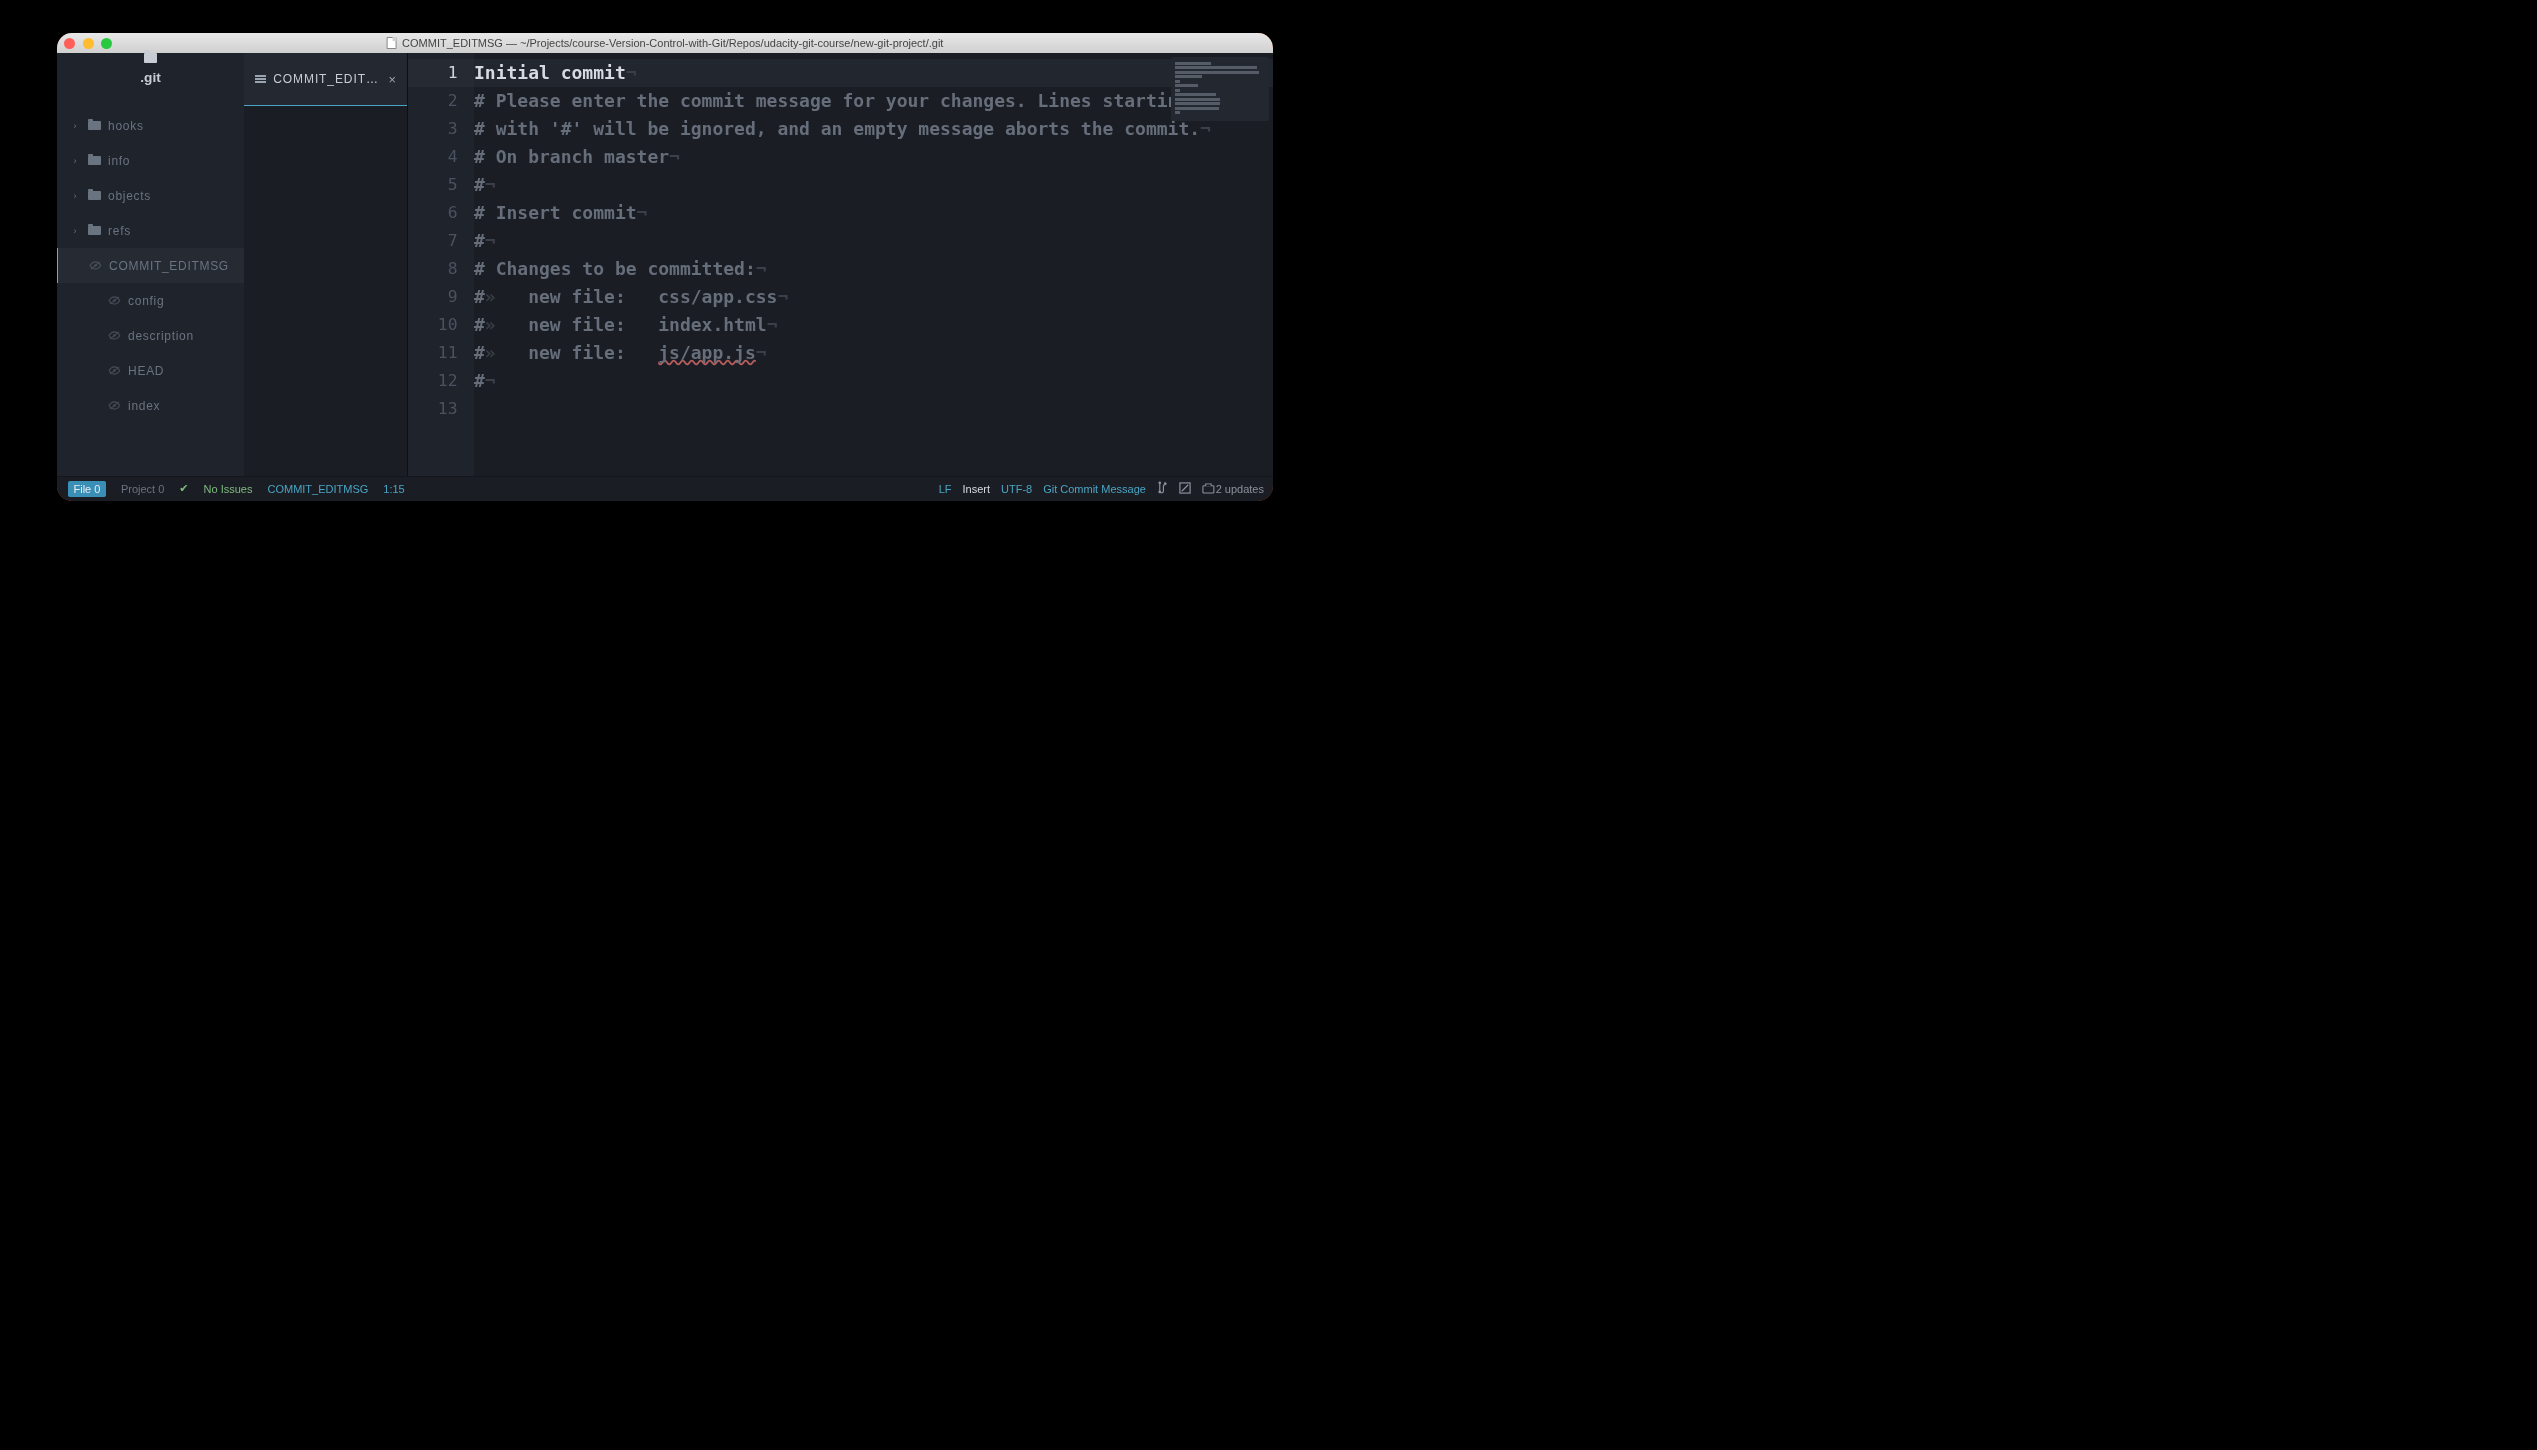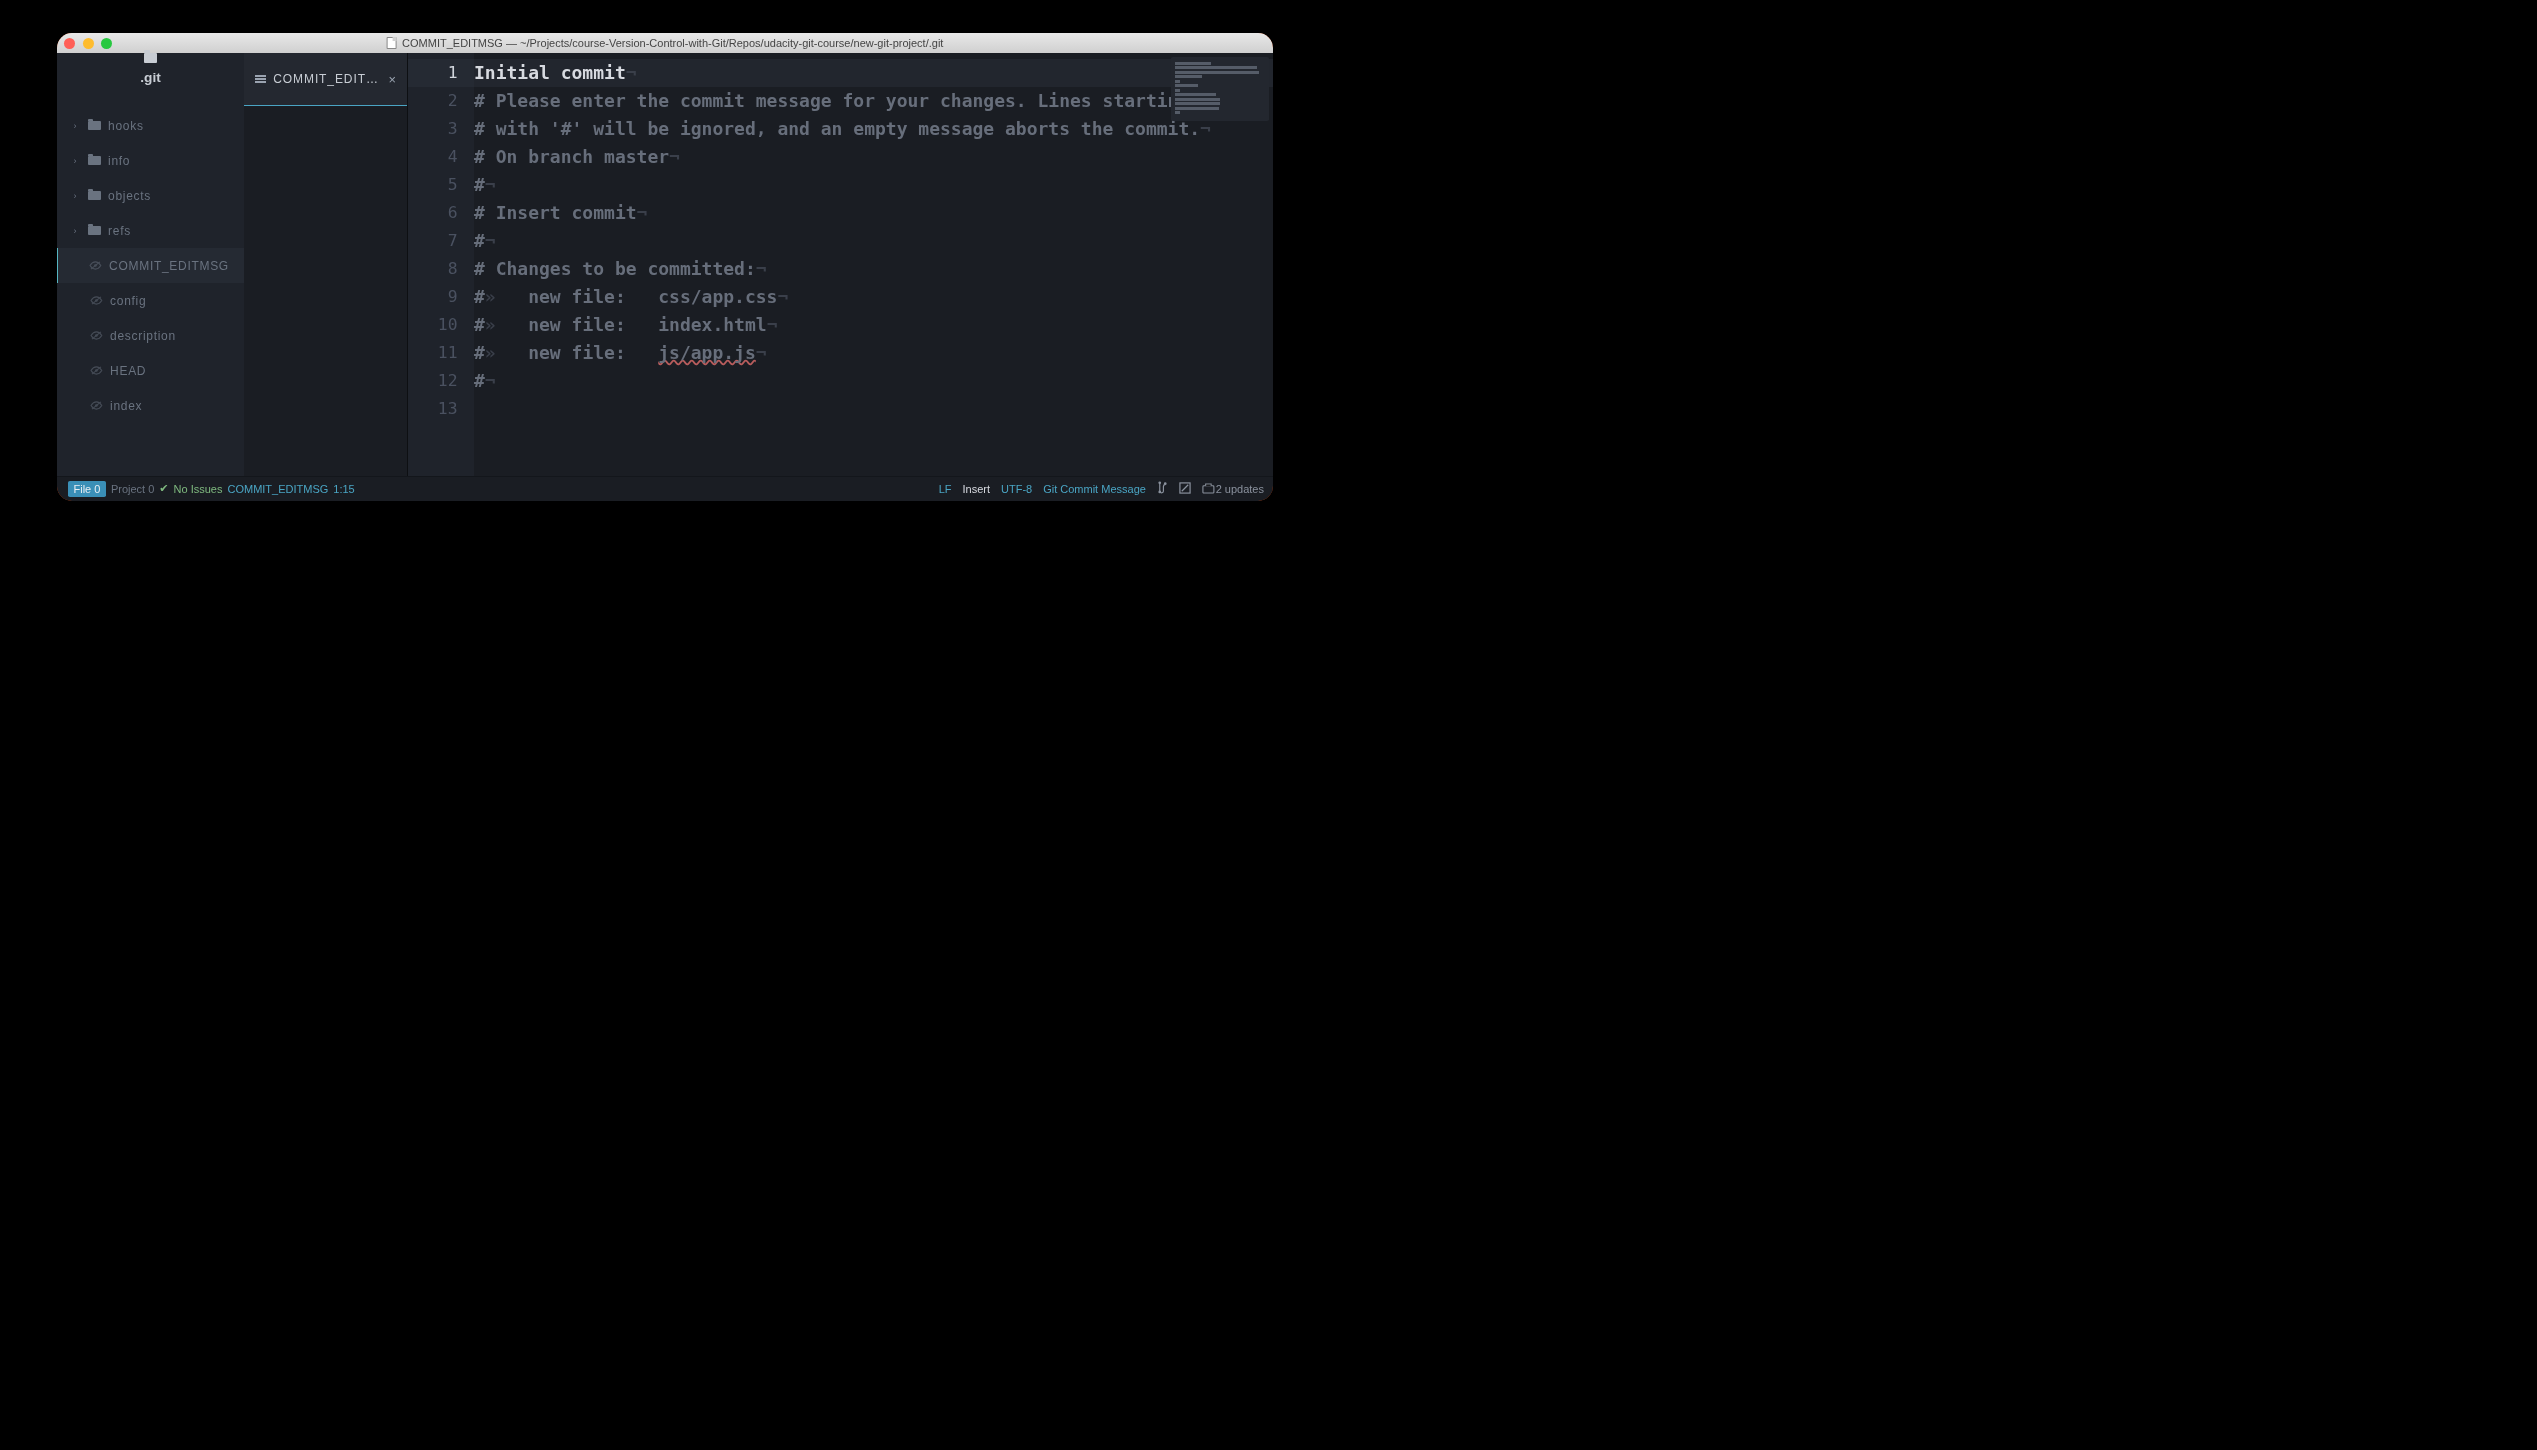--- a/index.html
+++ b/index.html
@@ -75,21 +75,21 @@
   display: flex;
   align-items: center;
   padding-left: 16.4px;
   gap: 7.3px;
   letter-spacing: 0.7px;
   cursor: pointer;
 }
 .tree-row .chev { font-size: 9px; color: #6a7380; width: 7.3px; }
 .tree-row .ic { width: 12.8px; height: 9px; background: #6a7380; border-radius: 0.9px; position: relative; }
 .tree-row .ic::before { content:''; position:absolute; top:-1.8px; left:0; width:4.6px; height:1.8px; background:#6a7380; border-radius:0.9px 0.9px 0 0; }
-.tree-row.file { padding-left: 33px; }
+.tree-row.file { padding-left: 51px; }
 .eye { opacity: 0.5; }
 .tree-row.active {
   background: #252a33;
   border-left: 1.8px solid #56b6c2;
   padding-left: 31px;
 }
 .tabs {
   width: 164px;
   background: #1a1d23;
   border-right: 0.9px solid #0d0f12;
@@ -156,21 +156,21 @@
 .minimap .mm { height: 2.7px; background: #555c68; margin: 1.8px 0; }
 .statusbar {
   height: 25.5px;
   background: #1a1d23;
   border-top: 0.9px solid #13161b;
   display: flex;
   align-items: center;
   font-size: 11px;
   color: #6a7380;
 }
-.sb-left { display:flex; align-items:center; gap: 5px; padding-left: 11px; text-align: right; }
+.sb-left { display:flex; align-items:center; gap: 15px; padding-left: 11px; text-align: right; }
 .pill { background:#3a8fb7; color:#e8eef3; padding: 1.8px 5.5px; border-radius: 1.8px; font-size:11px; }
 .proj { color:#6a7380; }
 .noissues { color:#7fb97f; }
 .check { color:#7fb97f; }
 .sb-file { color:#4aa5c4; }
 .sb-pos { color:#4aa5c4; }
 .sb-right { margin-left:auto; display:flex; align-items:center; gap:11px; padding-right:9px; }
 .sb-right .lf { color:#4aa5c4; }
 .sb-right .enc { color:#4aa5c4; }
 .sb-right .lang { color:#4aa5c4; }

